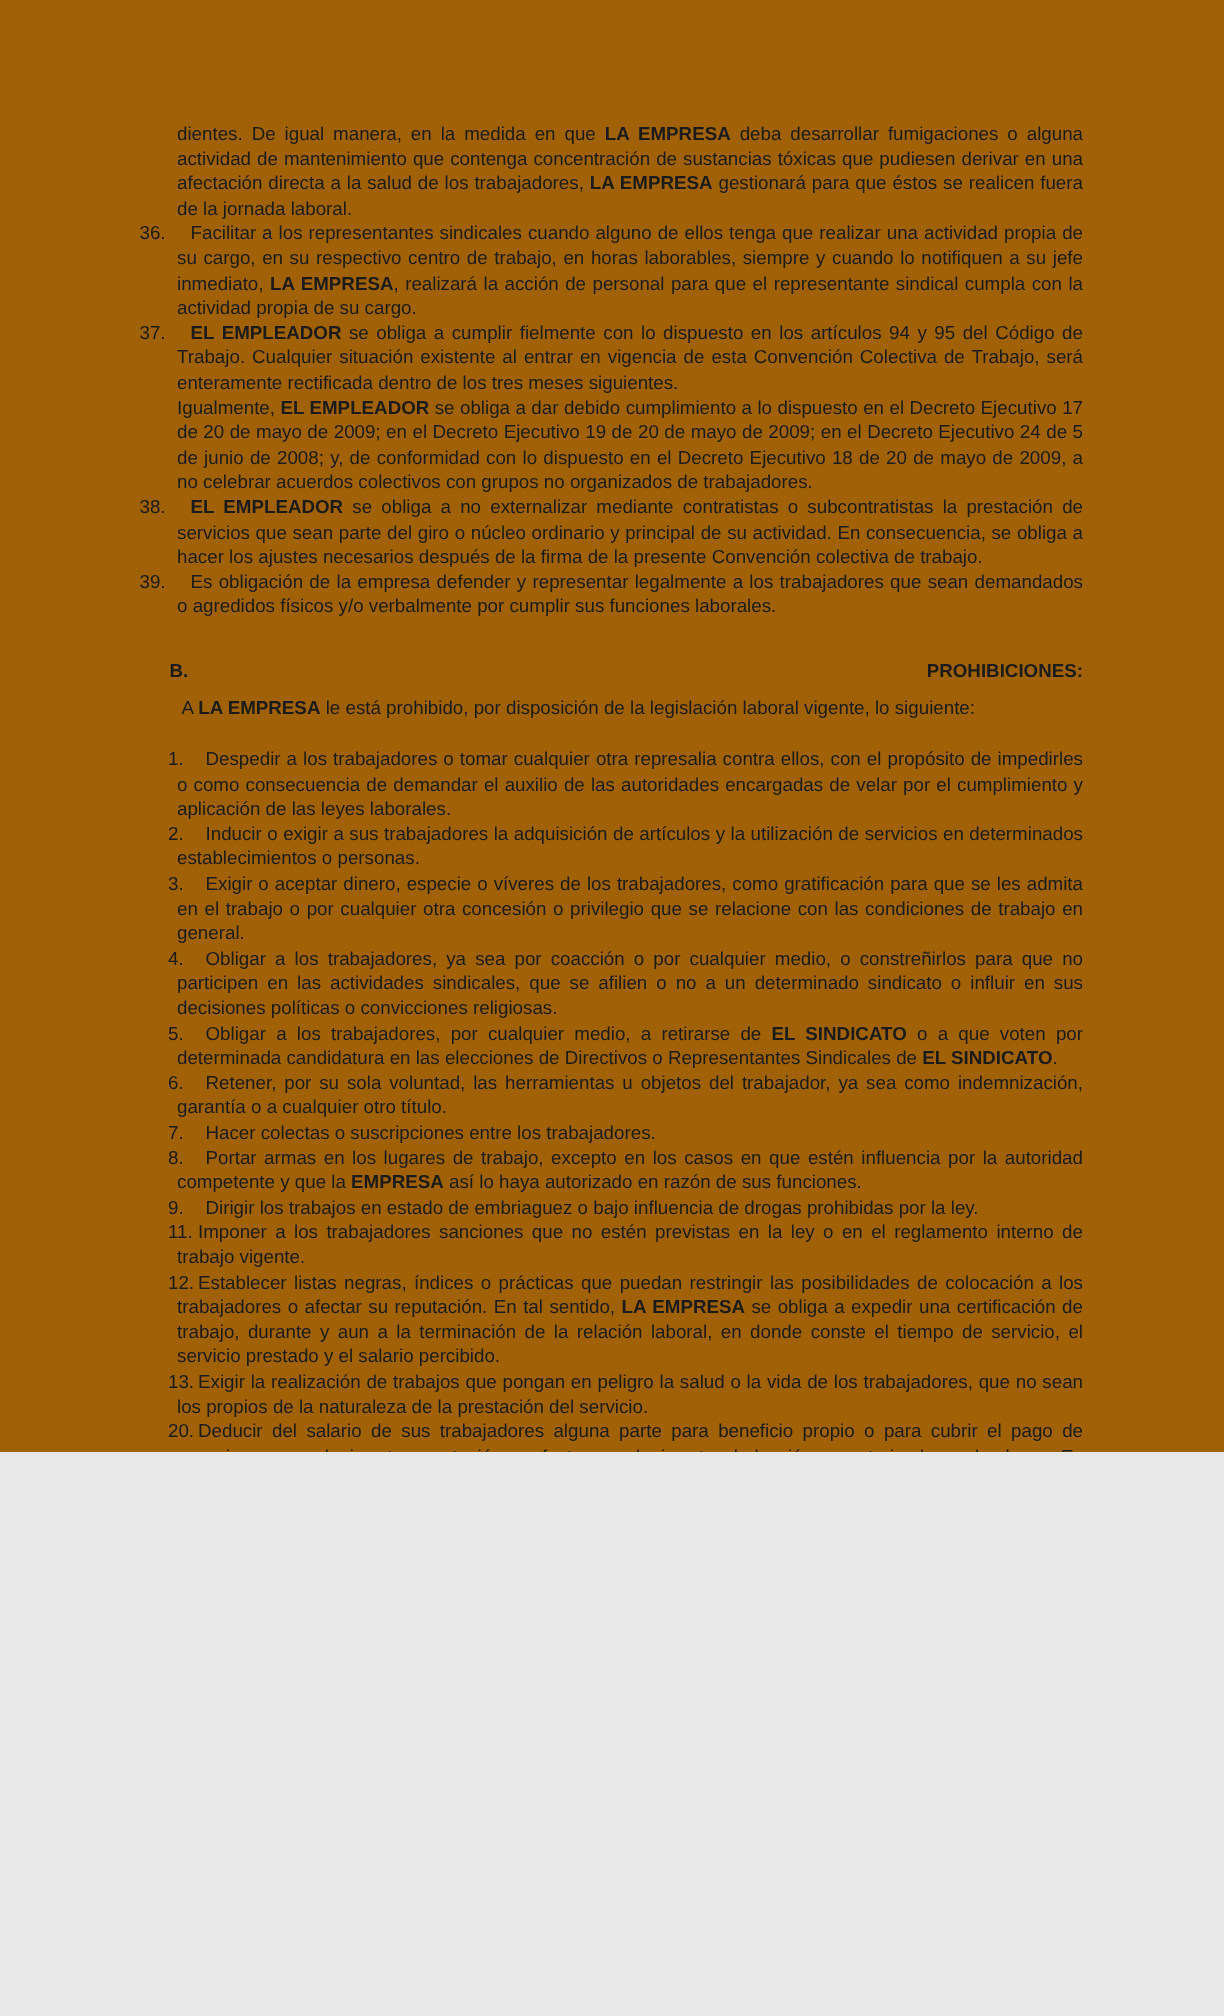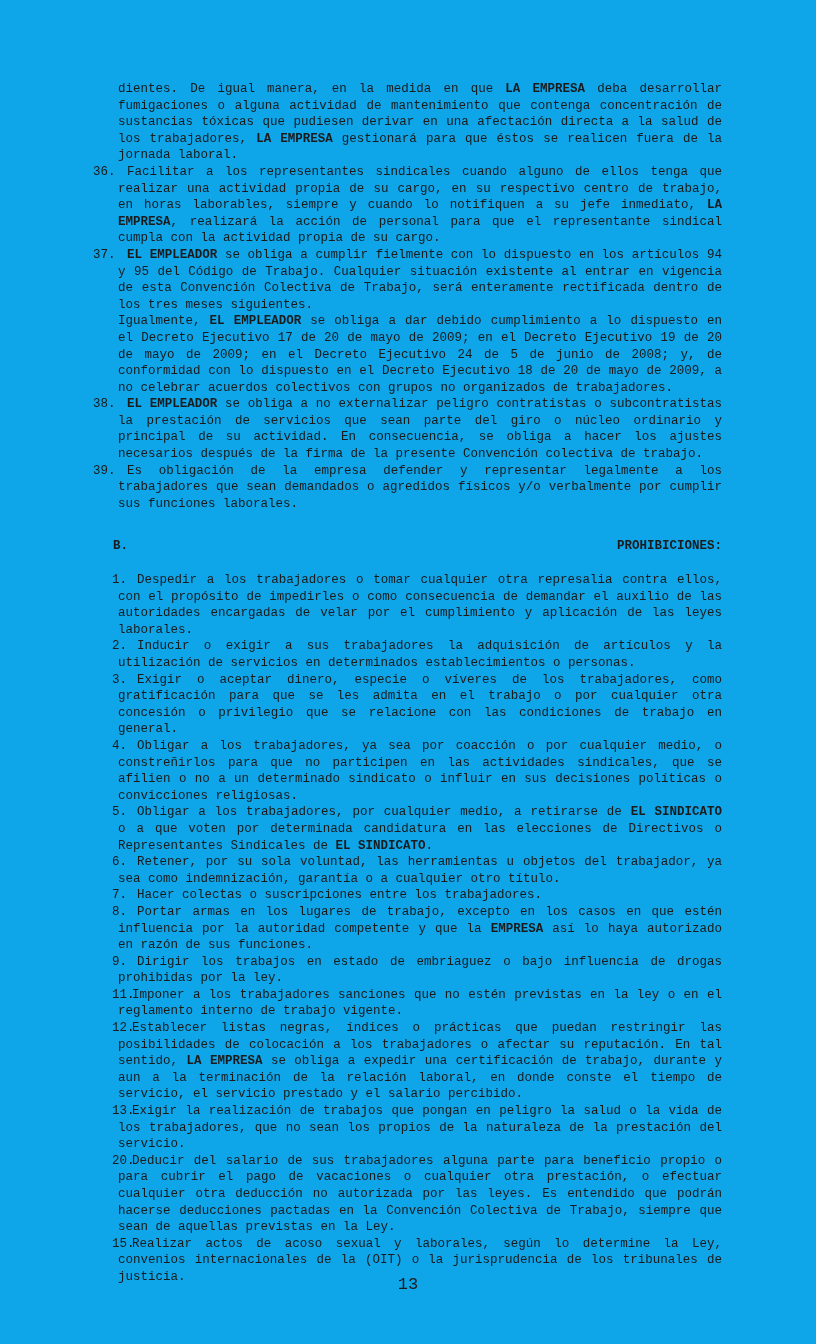--- a/index.html
+++ b/index.html
@@ -1,22 +1,22 @@
 <!DOCTYPE html>
 <html><head>
 <meta charset="utf-8">
 <style>
   html, body { margin: 0; padding: 0; background: #e8e8e8; }
   .page {
     position: relative;
     width: 816px;
-    height: 1344px;
+    height: 968px;
     margin: 0 auto;
-    background: #0ea5e9;
-    font-family: Liberation Mono, monospace;
+    background: #a16207;
+    font-family: Liberation Sans, sans-serif;
     font-size: 12.5px;
     line-height: 16.6px;
     color: #1b1b1b;
     overflow: hidden;
   }
   .doc {
     position: absolute;
     left: 118px;
     top: 81px;
     width: 604px;
@@ -79,33 +79,34 @@
           <span class="marker">36.</span>
           <p class="first"><span>Facilitar a los representantes sindicales cuando alguno de ellos tenga que realizar una actividad propia de su cargo, en su respectivo centro de trabajo, en horas laborables, siempre y cuando lo notifiquen a su jefe inmediato, </span><span class="b">LA EMPRESA</span><span>, realizará la acción de personal para que el representante sindical cumpla con la actividad propia de su cargo.</span></p>
         </div>
         <div class="li numbered d2">
           <span class="marker">37.</span>
           <p class="first"><span class="b">EL EMPLEADOR</span><span> se obliga a cumplir fielmente con lo dispuesto en los artículos 94 y 95 del Código de Trabajo. Cualquier situación existente al entrar en vigencia de esta Convención Colectiva de Trabajo, será enteramente rectificada dentro de los tres meses siguientes.</span></p>
           <p><span>Igualmente, </span><span class="b">EL EMPLEADOR</span><span> se obliga a dar debido cumplimiento a lo dispuesto en el Decreto Ejecutivo 17 de 20 de mayo de 2009; en el Decreto Ejecutivo 19 de 20 de mayo de 2009; en el Decreto Ejecutivo 24 de 5 de junio de 2008; y, de conformidad con lo dispuesto en el Decreto Ejecutivo 18 de 20 de mayo de 2009, a no celebrar acuerdos colectivos con grupos no organizados de trabajadores.</span></p>
         </div>
         <div class="li numbered d2">
           <span class="marker">38.</span>
-          <p class="first"><span class="b">EL EMPLEADOR</span><span> se obliga a no externalizar peligro contratistas o subcontratistas la prestación de servicios que sean parte del giro o núcleo ordinario y principal de su actividad. En consecuencia, se obliga a hacer los ajustes necesarios después de la firma de la presente Convención colectiva de trabajo.</span></p>
+          <p class="first"><span class="b">EL EMPLEADOR</span><span> se obliga a no externalizar mediante contratistas o subcontratistas la prestación de servicios que sean parte del giro o núcleo ordinario y principal de su actividad. En consecuencia, se obliga a hacer los ajustes necesarios después de la firma de la presente Convención colectiva de trabajo.</span></p>
         </div>
         <div class="li numbered d2">
           <span class="marker">39.</span>
           <p class="first"><span>Es obligación de la empresa defender y representar legalmente a los trabajadores que sean demandados o agredidos físicos y/o verbalmente por cumplir sus funciones laborales.</span></p>
         </div>
       </div>
 
     <div class="section-header">
       <span class="sec-marker">B.</span>
       <p class="sec-title">PROHIBICIONES:</p>
     </div>
 
+    <p class="intro" id="section-intro"><span>A </span><span class="b">LA EMPRESA</span><span> le está prohibido, por disposición de la legislación laboral vigente, lo siguiente:</span></p>
 
     <div class="prohib" id="prohibitions-list">
         <div class="li numbered d1">
           <span class="marker">1.</span>
           <p class="first"><span>Despedir a los trabajadores o tomar cualquier otra represalia contra ellos, con el propósito de impedirles o como consecuencia de demandar el auxilio de las autoridades encargadas de velar por el cumplimiento y aplicación de las leyes laborales.</span></p>
         </div>
         <div class="li numbered d1">
           <span class="marker">2.</span>
           <p class="first"><span>Inducir o exigir a sus trabajadores la adquisición de artículos y la utilización de servicios en determinados establecimientos o personas.</span></p>
         </div>

